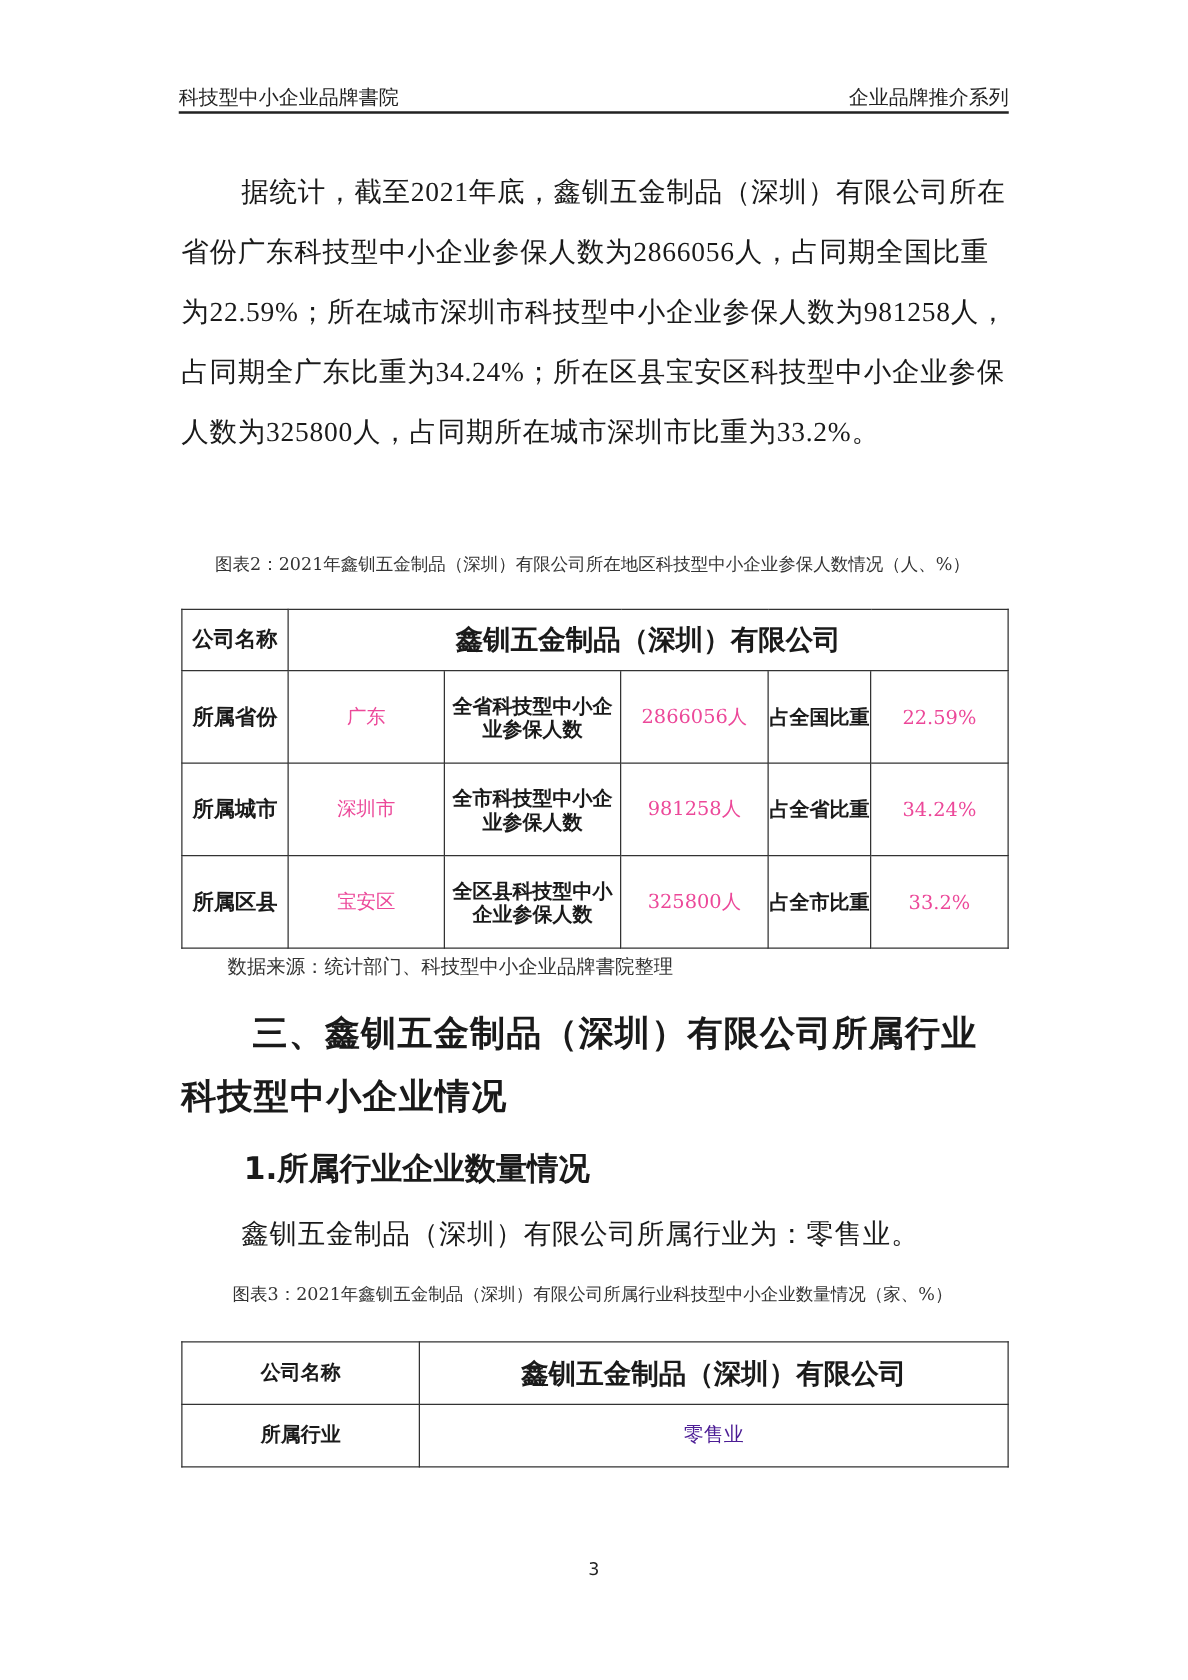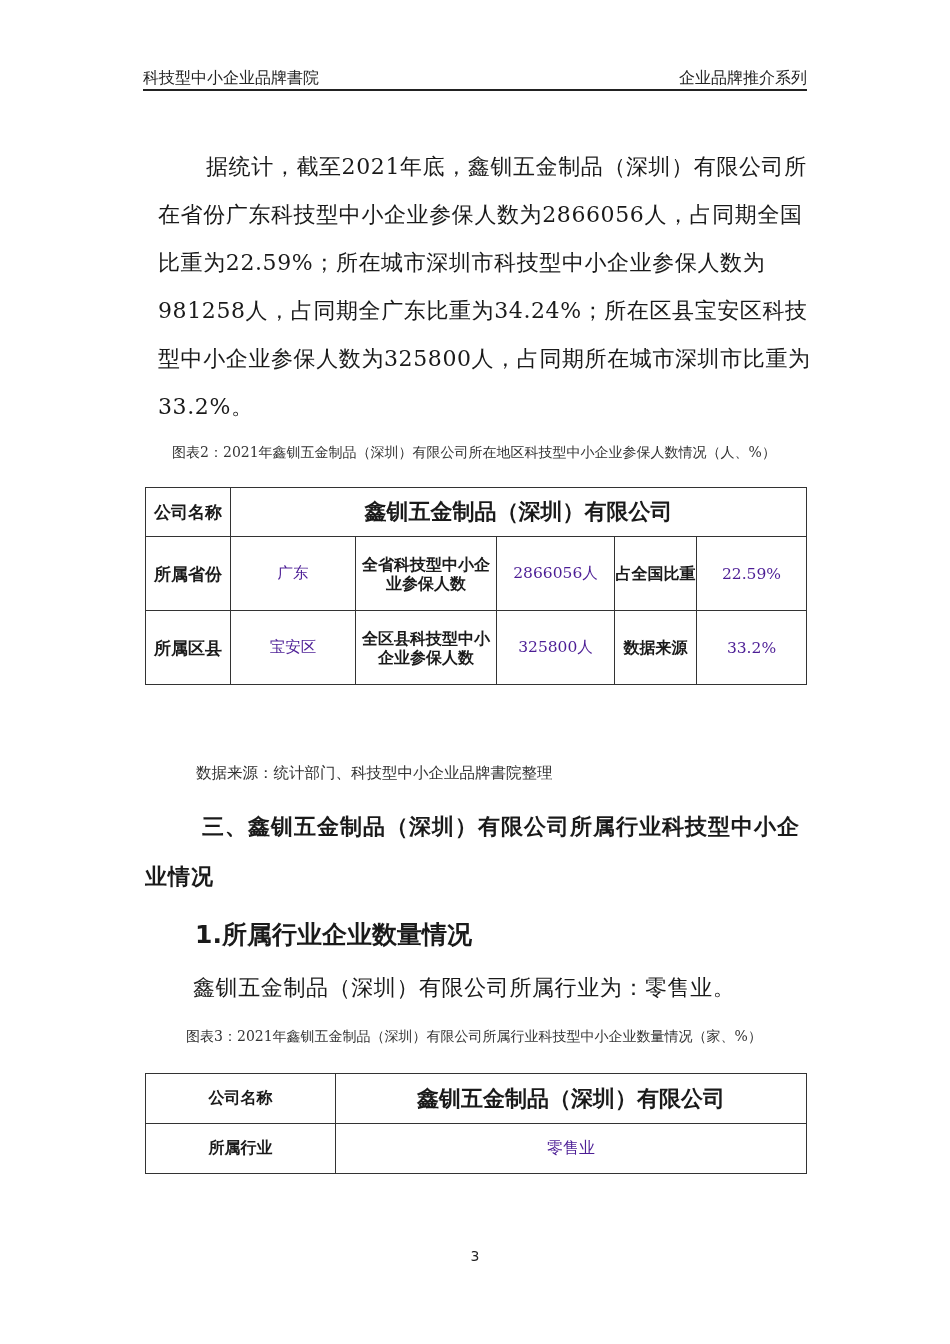--- a/index.html
+++ b/index.html
@@ -14,72 +14,80 @@
 
     .caption { position: absolute; left: 142px; width: 664px; text-align: center; font-size: 14px; line-height: 22px; color: #333; }
     .caption2 { top: 441px; }
     .caption3 { top: 1025px; }
 
     table { position: absolute; border-collapse: collapse; font-family: "DejaVu Sans", "Liberation Sans", sans-serif; }
     td { border: 1.5px solid #333; text-align: center; vertical-align: middle; padding: 0; }
     .t2 { left: 145px; top: 487px; width: 662px; }
     .t2 .hdr { font-weight: bold; font-size: 17px; line-height: 20px; }
     .t2 .company { font-weight: bold; font-size: 22px; }
-    .t2 .plain { font-family: "DejaVu Serif", "Liberation Serif", serif; font-size: 15.5px; color: #4c1d95; }
+    .t2 .plain { font-family: "DejaVu Serif", "Liberation Serif", serif; font-size: 15.5px; color: #ec4899; }
     .t2 .lbl { font-weight: bold; font-size: 16px; line-height: 19px; }
     .t2 tr.first td { height: 48px; }
     .t2 tr.row td { height: 73px; }
 
-    .source { position: absolute; left: 196px; top: 763px; font-size: 15.5px; color: #333; }
+    .source { position: absolute; left: 182px; top: 763px; font-size: 15.5px; color: #333; }
 
-    .h1 { position: absolute; left: 145px; top: 802px; width: 664px; font-size: 22px; font-weight: bold; line-height: 50px; letter-spacing: 1px; text-indent: 57px; font-family: "DejaVu Sans", "Liberation Sans", sans-serif; }
+    .h1 { position: absolute; left: 145px; top: 802px; width: 664px; font-size: 28px; font-weight: bold; line-height: 50px; letter-spacing: 1px; text-indent: 57px; font-family: "DejaVu Sans", "Liberation Sans", sans-serif; }
     .h2 { position: absolute; left: 195px; top: 918px; font-size: 25px; font-weight: bold; font-family: "DejaVu Sans", "Liberation Sans", sans-serif; }
     .para2 { top: 964px; text-indent: 48px; }
 
     .t3 { left: 145px; top: 1073px; width: 662px; }
     .t3 td { height: 49px; }
     .t3 .lbl { font-weight: bold; font-size: 16px; width: 189px; }
     .t3 .company { font-weight: bold; font-size: 22px; }
     .t3 .plain { font-family: "DejaVu Serif", "Liberation Serif", serif; font-size: 16px; color: #4c1d95; }
 
     .page-num { position: absolute; left: 0; width: 950px; top: 1248px; text-align: center; font-family: "DejaVu Sans", "Liberation Sans", sans-serif; font-size: 14px; color: #222; }
   </style>
 </head>
 <body>
 
 <div class="header">
   <span class="left">科技型中小企业品牌書院</span>
   <span class="right">企业品牌推介系列</span>
 </div>
 <div class="header-rule"></div>
 
-<p class="para para1" style="margin:13px;">据统计，截至2021年底，鑫钏五金制品（深圳）有限公司所在省份广东科技型中小企业参保人数为2866056人，占同期全国比重为22.59%；所在城市深圳市科技型中小企业参保人数为981258人，占同期全广东比重为34.24%；所在区县宝安区科技型中小企业参保人数为325800人，占同期所在城市深圳市比重为33.2%。</p>
+<p class="para para1" style="margin:0;font-family:Liberation Serif, serif;">据统计，截至2021年底，鑫钏五金制品（深圳）有限公司所在省份广东科技型中小企业参保人数为2866056人，占同期全国比重为22.59%；所在城市深圳市科技型中小企业参保人数为981258人，占同期全广东比重为34.24%；所在区县宝安区科技型中小企业参保人数为325800人，占同期所在城市深圳市比重为33.2%。</p>
 
 <div class="caption caption2">图表2：2021年鑫钏五金制品（深圳）有限公司所在地区科技型中小企业参保人数情况（人、%）</div>
 
 <table class="t2">
   <tbody>
       <tr class="first">
     <td class="hdr" style="width:84px;">公司名称</td>
     <td class="company" colspan="5">鑫钏五金制品（深圳）有限公司</td>
   </tr>
   <tr class="row">
     <td class="hdr">所属省份</td>
     <td class="plain" style="width:124px;">广东</td>
     <td class="lbl" style="width:140px;margin-left:20px;">全省科技型中小企业参保人数</td>
     <td class="plain" style="width:117px;">2866056人</td>
     <td class="lbl" style="width:81px;">占全国比重</td>
     <td class="plain">22.59%</td>
   </tr>
   <tr class="row">
+    <td class="hdr">所属城市</td>
+    <td class="plain">深圳市</td>
+    <td class="lbl">全市科技型中小企业参保人数</td>
+    <td class="plain">981258人</td>
+    <td class="lbl">占全省比重</td>
+    <td class="plain">34.24%</td>
+  </tr>
+  <tr class="row">
     <td class="hdr">所属区县</td>
     <td class="plain">宝安区</td>
     <td class="lbl">全区县科技型中小企业参保人数</td>
     <td class="plain">325800人</td>
-    <td class="lbl">数据来源</td>
+    <td class="lbl">占全市比重</td>
     <td class="plain">33.2%</td>
   </tr>
 </tbody>
   </table>
 
 <div class="source">数据来源：统计部门、科技型中小企业品牌書院整理</div>
 
 <div class="h1">三、鑫钏五金制品（深圳）有限公司所属行业科技型中小企业情况</div>
 <div class="h2">1.所属行业企业数量情况</div>
 <p class="para para2" style="margin:0;">鑫钏五金制品（深圳）有限公司所属行业为：零售业。</p>

